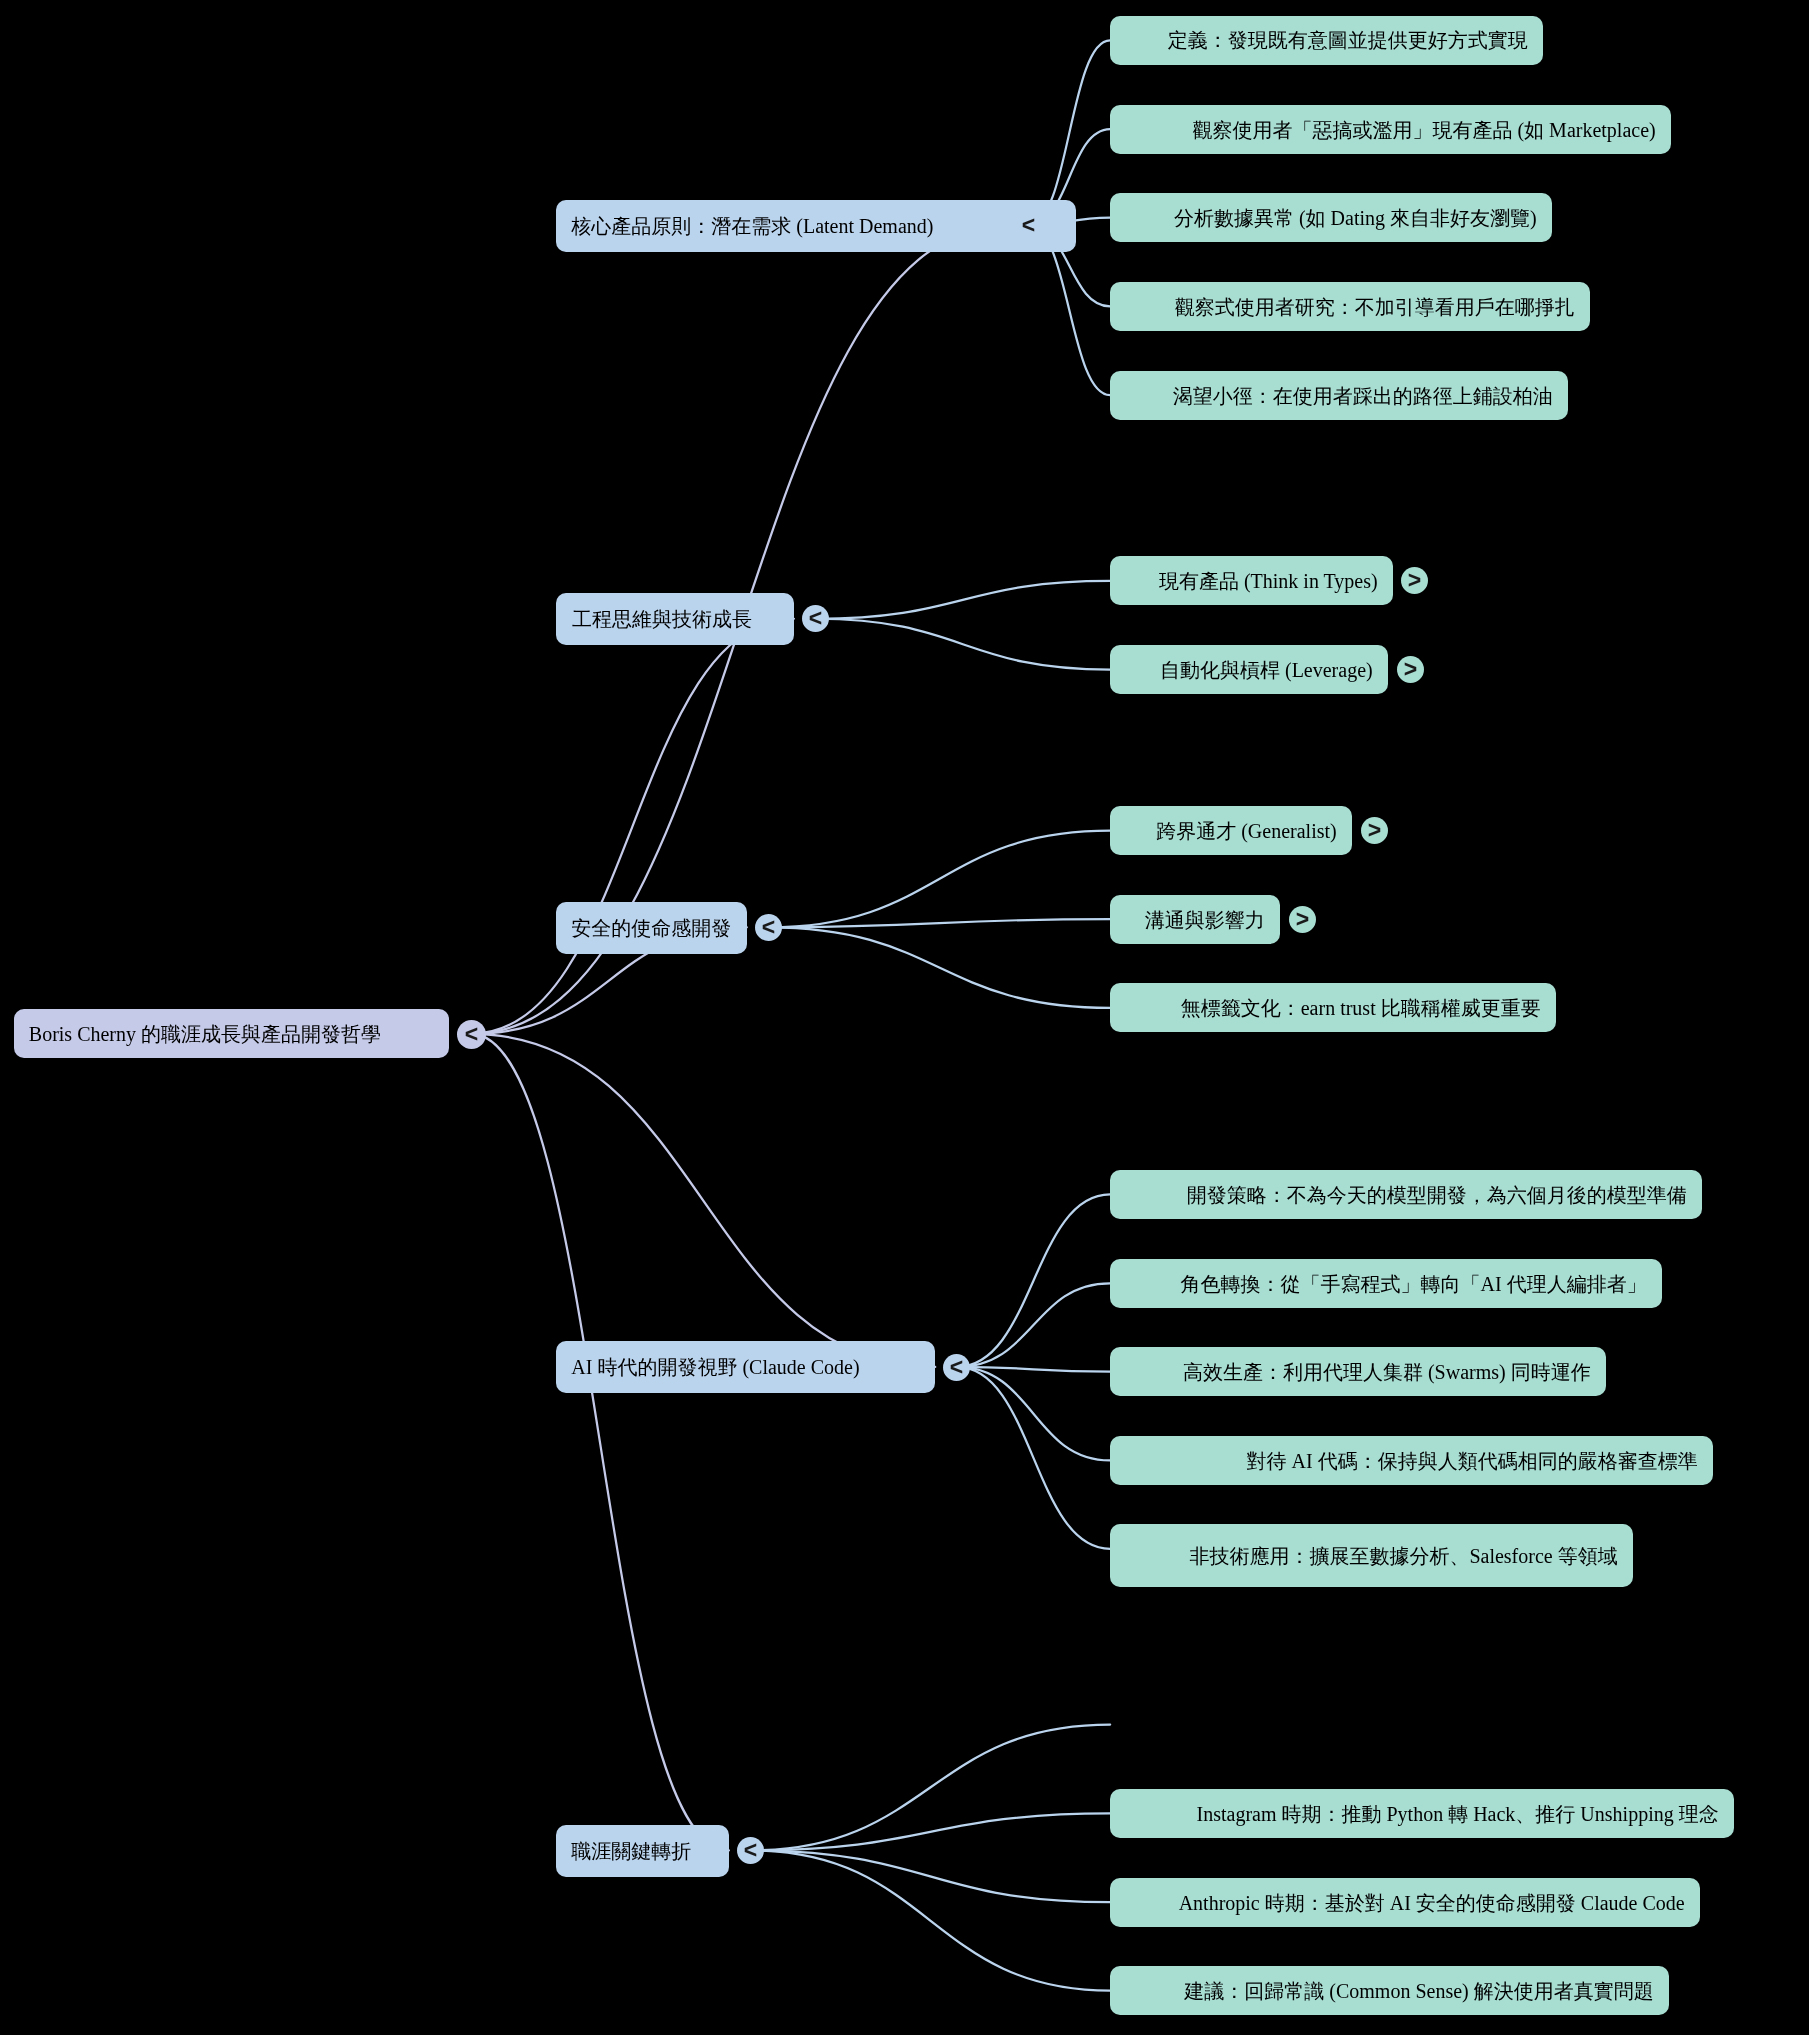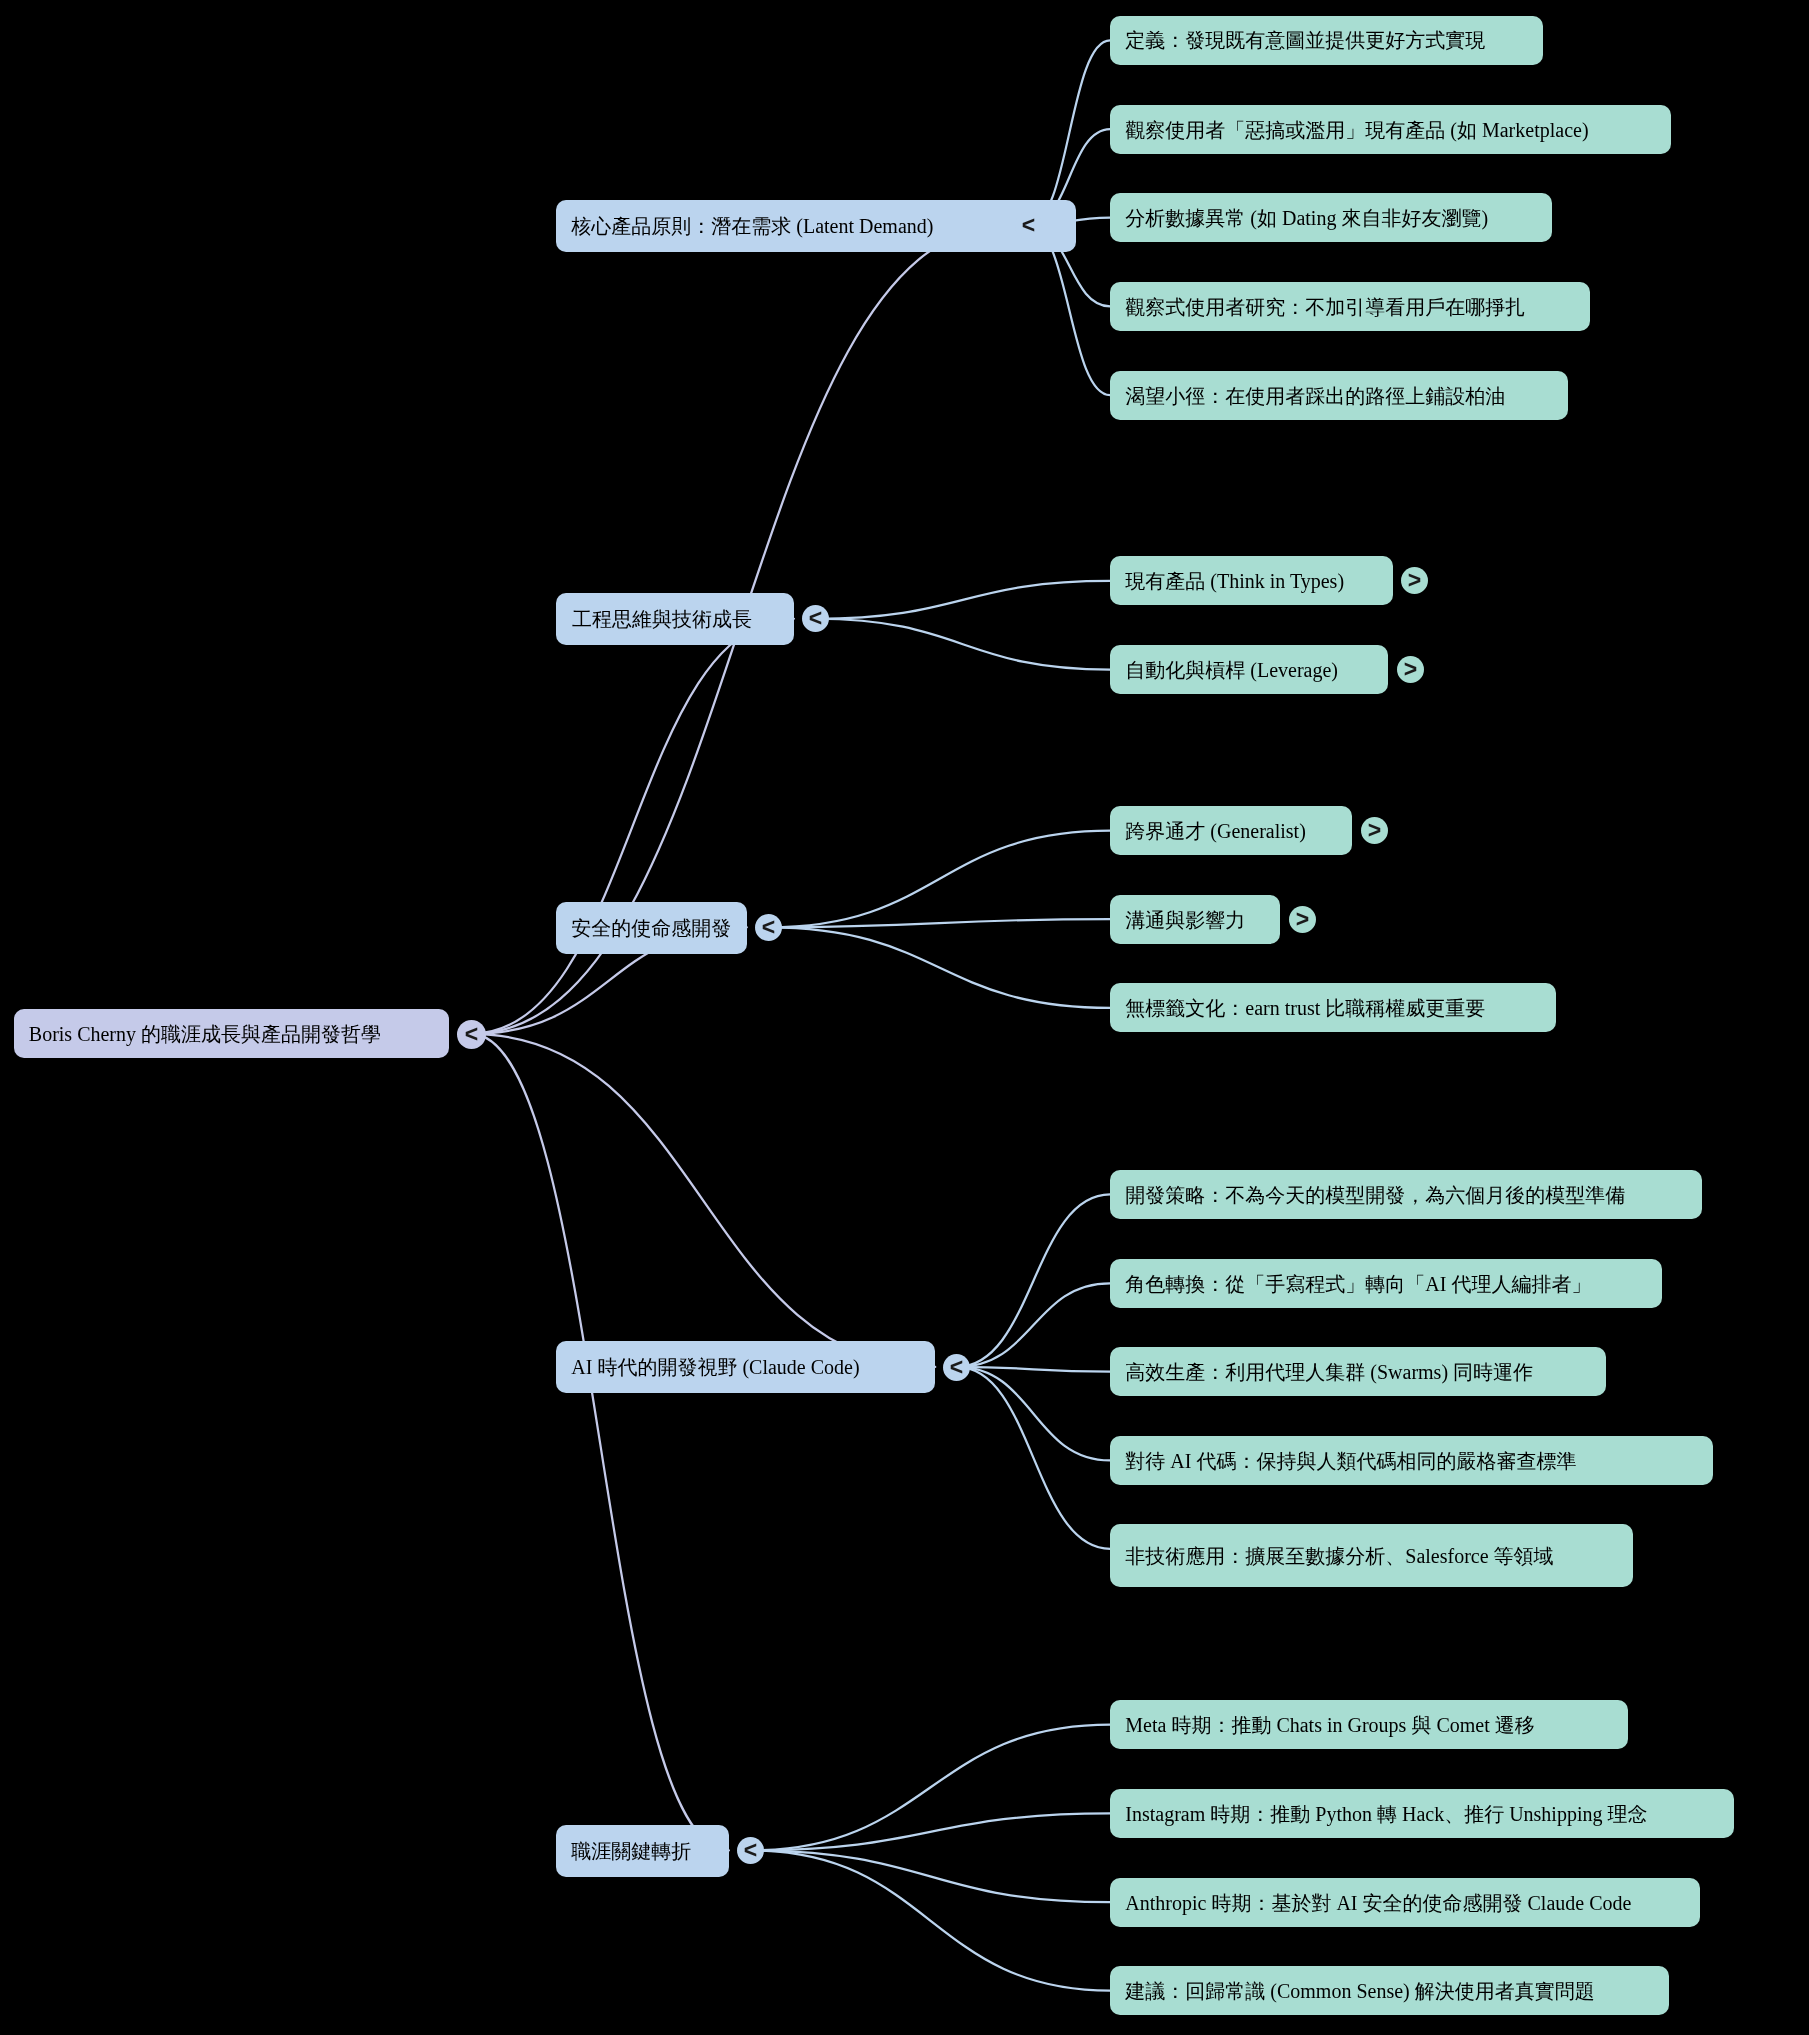--- a/index.html
+++ b/index.html
@@ -4,21 +4,21 @@
 <style>
   html,body{margin:0;padding:0;background:#000;}
   body{width:1809px;height:2035px;font-family:"Liberation Serif","DejaVu Serif",serif;}
   #mindmap{position:relative;width:1809px;height:2035px;background:#000;overflow:hidden;}
   #edges{position:absolute;left:0;top:0;width:1809px;height:2035px;}
   .node{position:absolute;box-sizing:border-box;display:flex;align-items:center;
         justify-content:flex-start;border-radius:10px;padding:0 15.3px;
         font-size:20px;line-height:1.2;color:#000;white-space:nowrap;}
   .node.root{background:#c5cae9;}
   .node.branch{background:#bbd4ee;}
-  .node.leaf{background:#a8ddd2;}
+  .node.leaf{background:#a8ddd2;justify-content:flex-end;}
   .marker{position:absolute;display:flex;align-items:center;justify-content:center;
           border-radius:50%;font-size:23px;font-weight:700;color:#1a1a1a;
           font-family:"Liberation Sans",sans-serif;line-height:1;}
   .marker.root-m{background:#c5cae9;}
   .marker.branch-m{background:#bbd4ee;}
   .marker.leaf-m{background:#a8ddd2;}
 </style>
 </head>
 <body>
 
@@ -114,23 +114,20 @@
     <div class="node leaf" style="left: 1110px; top: 1436px; width: 603px; height: 49px;">
       <span>對待 AI 代碼：保持與人類代碼相同的嚴格審查標準</span>
     </div>
     <div class="node leaf" style="left: 1110px; top: 1524px; width: 523px; height: 63px;">
       <span>非技術應用：擴展至數據分析、Salesforce 等領域</span>
     </div>
     <div class="node branch" style="left: 556px; top: 1825px; width: 173px; height: 52px;">
       <span>職涯關鍵轉折</span>
     </div>
     <div class="marker branch-m" style="left: 737px; top: 1837px; width: 27px; height: 27px;">&lt;</div>
-    <div class="node leaf" style="left: 1110px; top: 1700px; width: 518px; height: 49px;">
-      <span>Meta 時期：推動 Chats in Groups 與 Comet 遷移</span>
-    </div>
     <div class="node leaf" style="left: 1110px; top: 1789px; width: 624px; height: 49px;">
       <span>Instagram 時期：推動 Python 轉 Hack、推行 Unshipping 理念</span>
     </div>
     <div class="node leaf" style="left: 1110px; top: 1878px; width: 590px; height: 49px;">
       <span>Anthropic 時期：基於對 AI 安全的使命感開發 Claude Code</span>
     </div>
     <div class="node leaf" style="left: 1110px; top: 1966px; width: 559px; height: 49px;">
       <span>建議：回歸常識 (Common Sense) 解決使用者真實問題</span>
     </div>
     <div class="marker root-m" style="left: 457px; top: 1020px; width: 29px; height: 29px;">&lt;</div>

